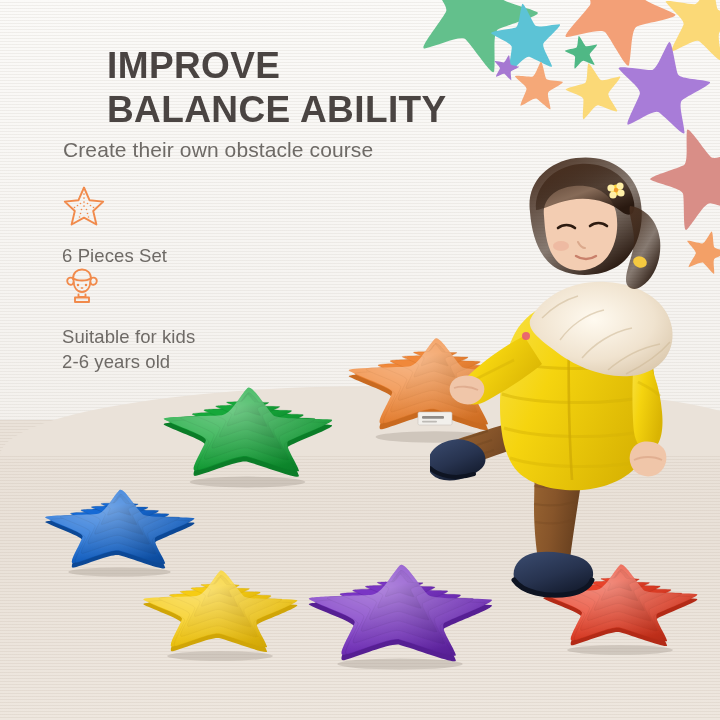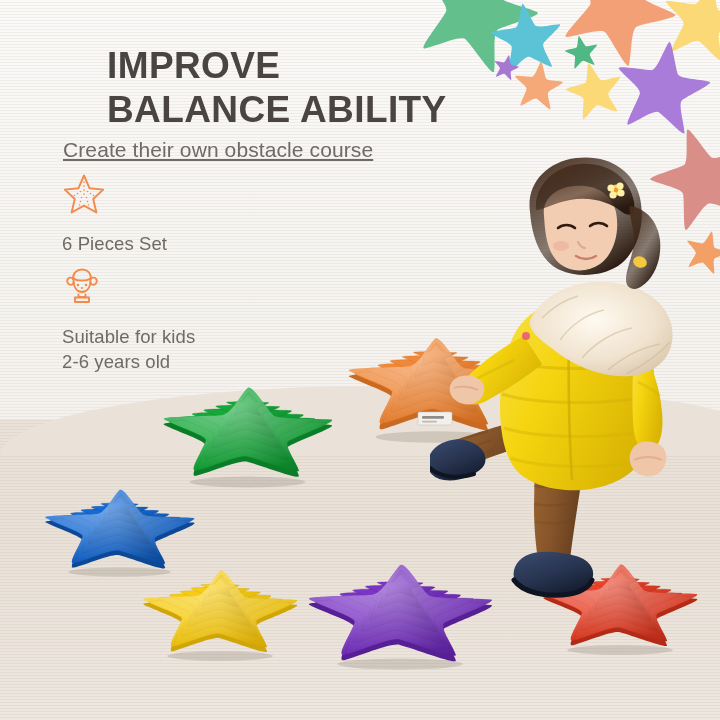--- a/index.html
+++ b/index.html
@@ -44,29 +44,29 @@
 
   
   .headline {
     position:absolute; left:62px; top:44px;
     font-size:37px; font-weight:bold; letter-spacing:0.4px;
     line-height:1.19; color:#4a4442;margin-left:45px;
   }
   .headline .l2 { display:block; }
   .subtitle {
     position:absolute; left:63px; top:138px;
-    font-size:21px; color:#6e6a66; font-weight:400; letter-spacing:0.1px;text-decoration:underline;
+    font-size:21px; color:#6e6a66; font-weight:400; letter-spacing:0.1px;
   }
   .feature { position:absolute; left:62px; }
   .feature-icon { display:block; }
   .feature-text {
     font-size:18.5px; color:#6e6a66; line-height:1.33; letter-spacing:0.1px;
     white-space:pre-line;
   }
-  #feat-1 { top:172px; }
+  #feat-1 { top:184px; }
   #feat-1 .feature-text { margin-top:12px; }
   #feat-2 { top:266px; }
   #feat-2 .feature-text { margin-top:15px; }
 
   
   .stone { position:absolute; }
   .stone svg { display:block; overflow:visible; }
 
   
   .child { position:absolute; }

